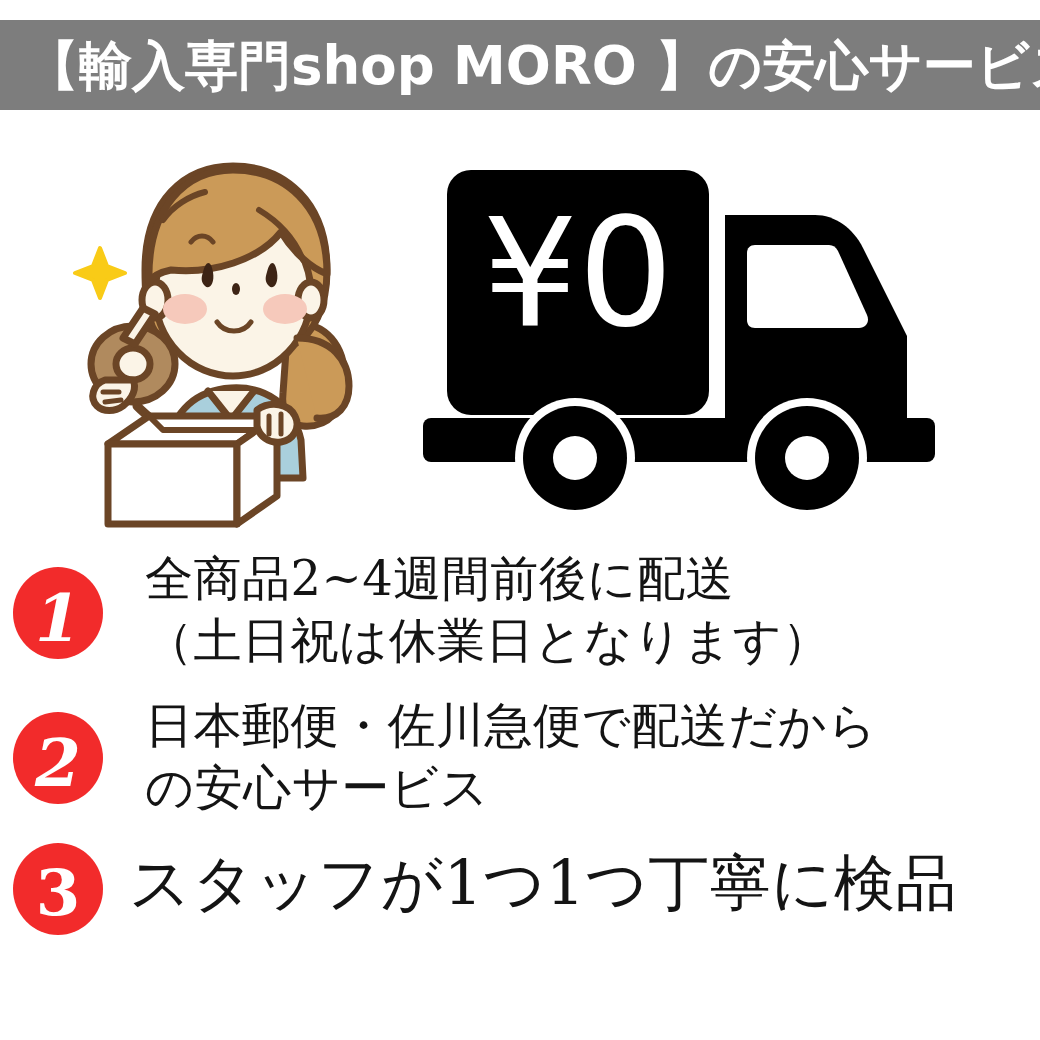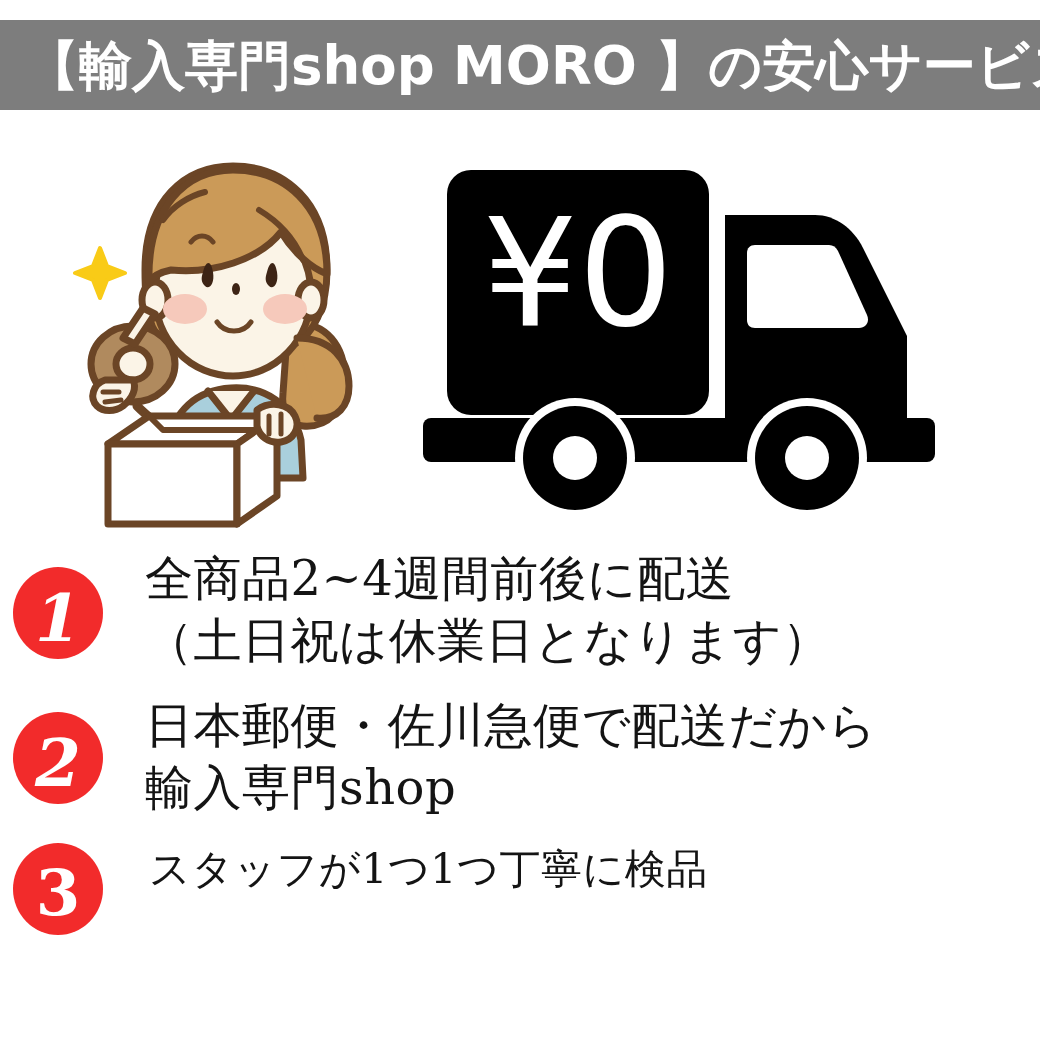--- a/index.html
+++ b/index.html
@@ -105,21 +105,21 @@
   #item-1 { margin-left: 13px; }
   #item-1 .badge { margin-top: 22px; }
   #item-1 .item-text { margin-left: 42px; }
 
   #item-2 { margin-left: 13px; margin-top: 20px; }
   #item-2 .badge { margin-top: 20px; }
   #item-2 .item-text { margin-left: 42px; }
 
   #item-3 { margin-left: 13px; margin-top: 22px; }
   #item-3 .badge { margin-top: 2px; }
-  #item-3 .item-text { margin-left: 46px; font-size: 41px; }
+  #item-3 .item-text { margin-left: 26px; font-size: 61px; }
 </style>
 </head>
 <body>
 
 <div id="page">
 
   <div class="header-bar" style="background: rgb(125, 125, 125);">
     <div class="header-title">【輸入専門shop MORO 】の安心サービス</div>
   </div>
 
@@ -231,21 +231,21 @@
     </div>
 
     <div class="list-item" id="item-2">
       <div class="badge">
         <svg width="90" height="92" viewBox="0 0 90 92" xmlns="http://www.w3.org/2000/svg">
           <ellipse cx="45" cy="46" rx="45" ry="46" fill="#f22b2b"></ellipse>
           <text x="45" y="74" fill="#ffffff" text-anchor="middle" font-family="DejaVu Serif, Liberation Serif, serif" font-size="66" font-weight="bold" font-style="italic">2</text>
         </svg>
       </div>
       <div class="item-text">日本郵便・佐川急便で配送だから
-輸入専門shop</div>
+の安心サービス</div>
     </div>
 
     <div class="list-item" id="item-3">
       <div class="badge">
         <svg width="90" height="92" viewBox="0 0 90 92" xmlns="http://www.w3.org/2000/svg">
           <ellipse cx="45" cy="46" rx="45" ry="46" fill="#f22b2b"></ellipse>
           <text x="45" y="72" fill="#ffffff" text-anchor="middle" font-family="DejaVu Serif, Liberation Serif, serif" font-size="64" font-weight="bold">3</text>
         </svg>
       </div>
       <div class="item-text">スタッフが1つ1つ丁寧に検品</div>

